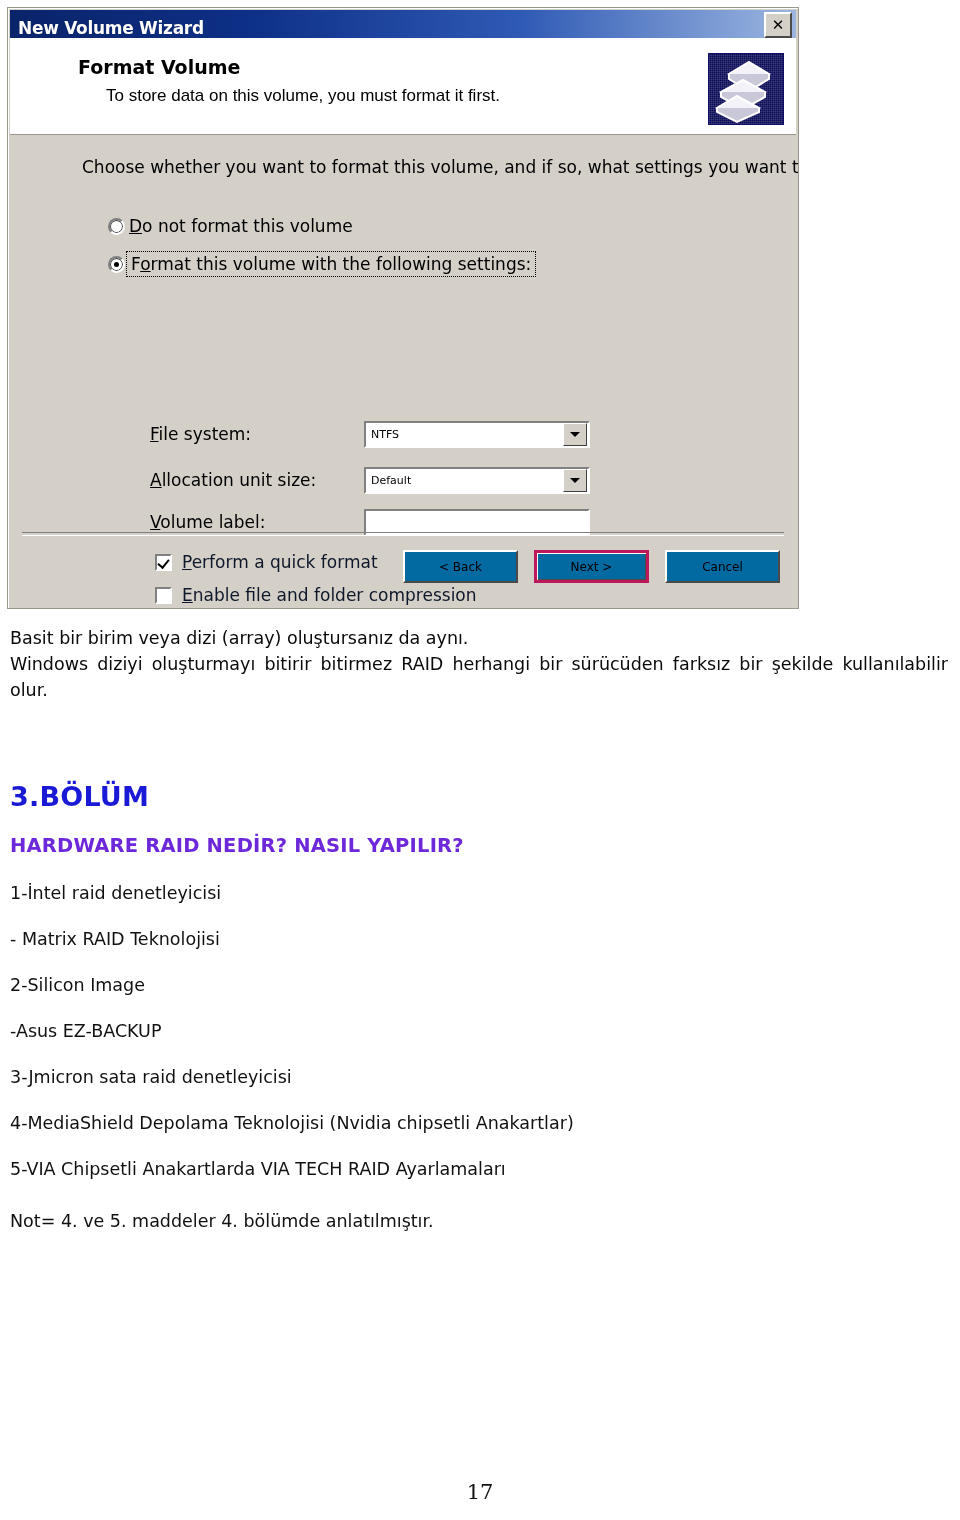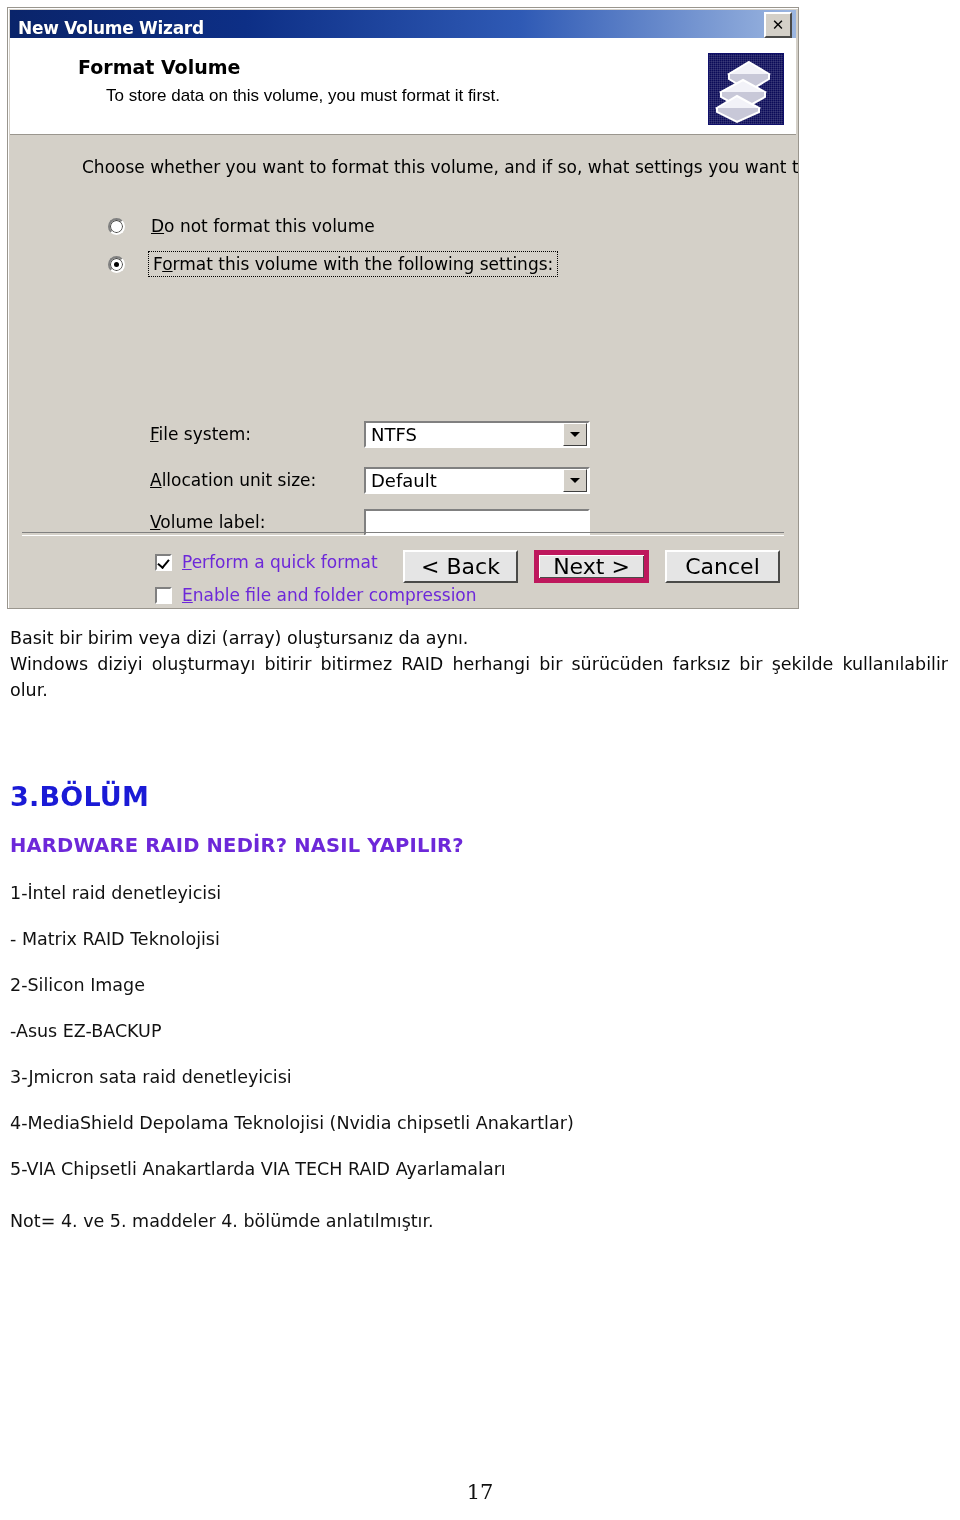--- a/index.html
+++ b/index.html
@@ -143,21 +143,21 @@
     position: absolute;
     left: 4px; top: 4px;
     width: 5px; height: 5px;
     border-radius: 50%;
     background: #000;
   }
   .radio-label {
     font-family: "DejaVu Sans", sans-serif;
     font-size: 17px;
     color: #000;
-    margin-left: 26px;
+    margin-left: 4px;
     white-space: nowrap;
   }
   .radio-label.focused {
     outline: 1px dotted #000;
     outline-offset: 2px;
     padding: 0 2px;
   }
   .ul { text-decoration: underline; }
 
   
@@ -185,21 +185,21 @@
     border-left: 2px solid #808080;
     border-right: 2px solid #ffffff;
     border-bottom: 2px solid #ffffff;
     box-sizing: border-box;
     display: flex;
     align-items: center;
     position: relative;
   }
   .combo-text {
     font-family: "DejaVu Sans", sans-serif;
-    font-size: 18px;
+    font-size: 11px;
     color: #000;
     padding-left: 5px;
     flex: 1 1 auto;
     white-space: nowrap;
     overflow: hidden;
   }
   .combo-arrow {
     width: 22px; height: 21px;
     margin-right: 1px;
     background: #d4d0c8;
@@ -253,21 +253,21 @@
     position: absolute;
     left: 3px; top: 1px;
     width: 5px; height: 9px;
     border-right: 2px solid #000;
     border-bottom: 2px solid #000;
     transform: rotate(40deg);
   }
   .check-label {
     font-family: "DejaVu Sans", sans-serif;
     font-size: 17px;
-    color: #6d28d9;
+    color: #0f172a;
     margin-left: 10px;
     white-space: nowrap;
   }
 
   
   .wiz-sep {
     position: absolute;
     left: 12px; right: 12px;
     top: 396px;
     height: 2px;
@@ -276,35 +276,35 @@
   }
   .wiz-footer {
     position: absolute;
     right: 16px;
     top: 414px;
     display: flex;
     gap: 16px;
   }
   .wbtn {
     width: 115px; height: 33px;
-    background: #e5e5e5;
+    background: #0369a1;
     border-top: 2px solid #ffffff;
     border-left: 2px solid #ffffff;
     border-right: 2px solid #4a4a48;
     border-bottom: 2px solid #4a4a48;
     box-sizing: border-box;
     display: flex; align-items: center; justify-content: center;
     font-family: "DejaVu Sans", sans-serif;
-    font-size: 22px;
+    font-size: 12px;
     color: #000;
     cursor: pointer;
     white-space: nowrap;
   }
   .wbtn.default {
-    border: 5px solid #be185d;
+    border: 3px solid #be185d;
     box-shadow:
       inset 1px 1px 0 #ffffff,
       inset -1px -1px 0 #4a4a48;
   }
 
   
   .doc {
     position: absolute;
     left: 10px;
     top: 625px;

